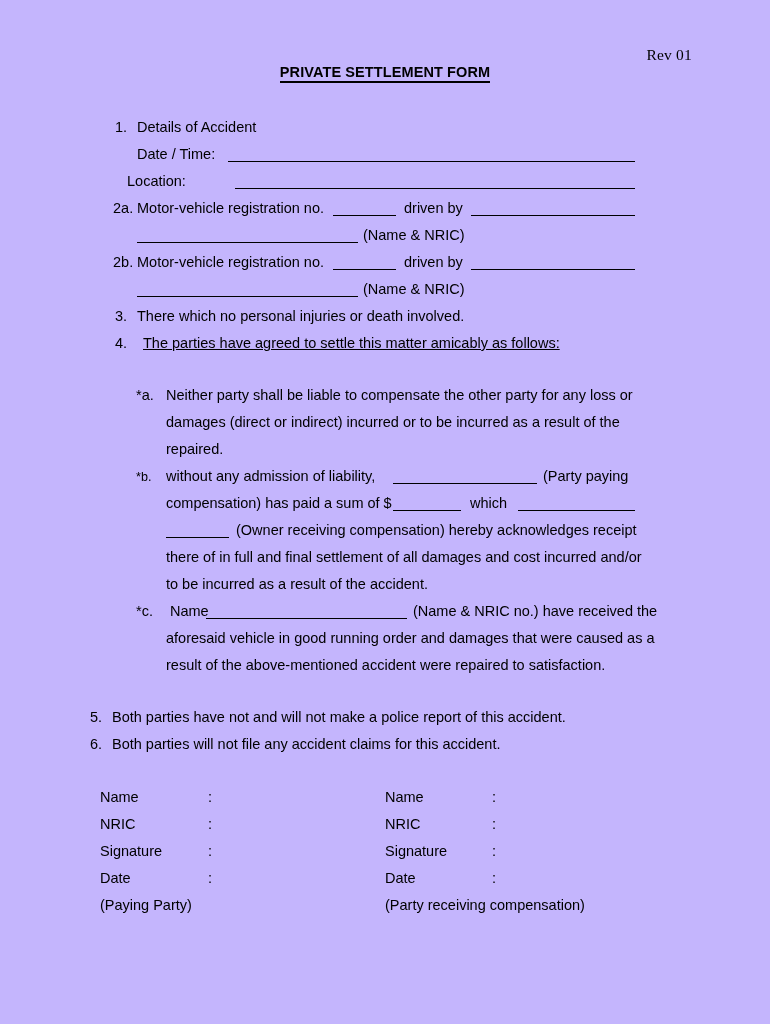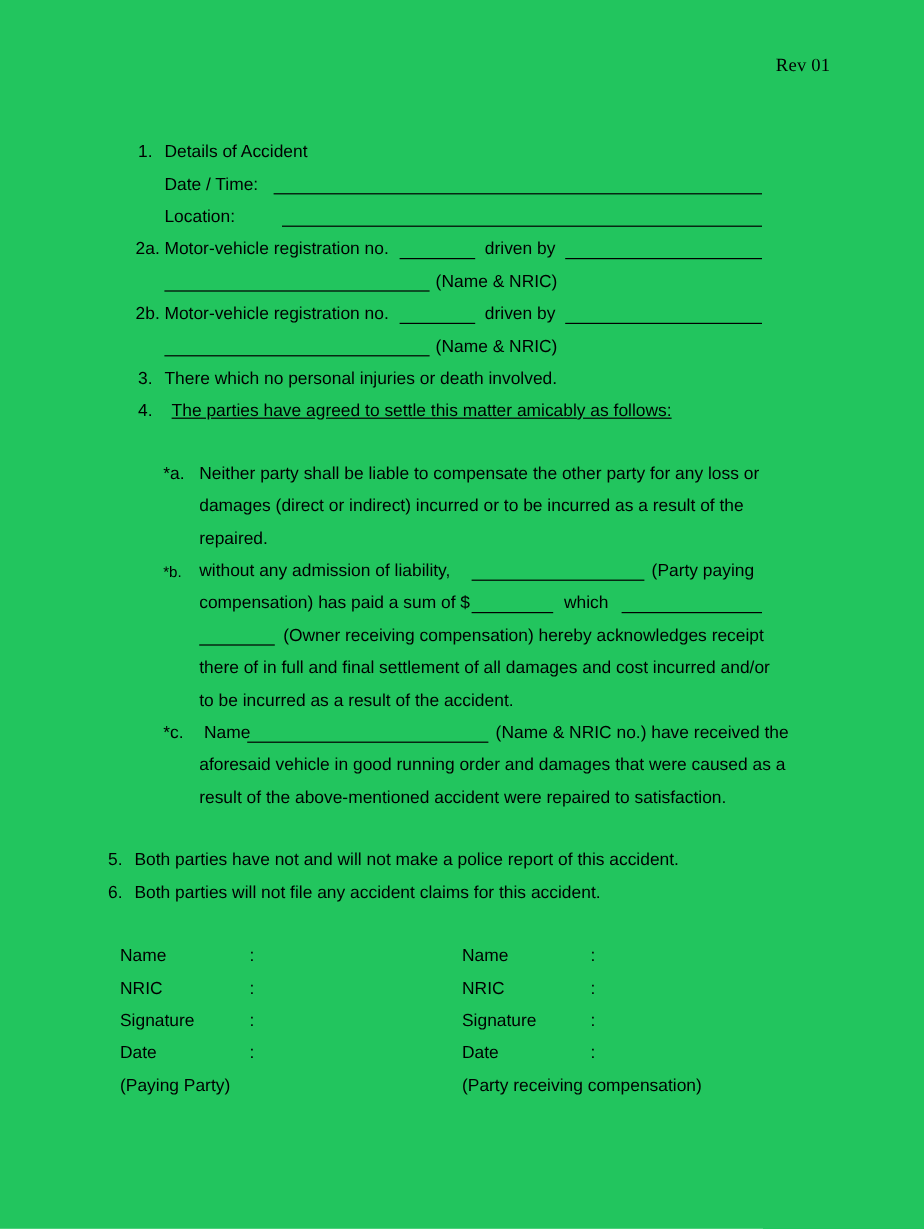--- a/index.html
+++ b/index.html
@@ -12,21 +12,21 @@
     width: 770px;
     height: 1024px;
     position: relative;
     font-family: "Liberation Sans", sans-serif;
     color: #000000;
     overflow: hidden;
   }
   .page {
     position: absolute;
     inset: 0;
-    background: #22c55e;
+    background: #c4b5fd;
   }
 
   
   .rev {
     position: absolute;
     top: 46px;
     right: 78px;
     font-family: "Liberation Serif", serif;
     font-size: 15.5px;
     letter-spacing: .2px;
@@ -114,33 +114,36 @@
   .sig-colon { position: absolute; }
   .sig-foot  { position: absolute; }
 </style>
 </head>
 <body>
 
 <div class="page">
 
   <div class="rev">Rev 01</div>
 
+  <div class="doc-title">
+    <span>PRIVATE SETTLEMENT FORM</span>
+  </div>
 
   <div class="row" style="top:119px;">
     <span class="marker" style="left:115px;">1.</span>
     <span class="rtext" style="left:137px;">Details of Accident</span>
   </div>
 
   <div class="row" style="top:146px;">
     <span class="rtext" style="left:137px;">Date / Time:</span>
     <span class="rule" style="position:absolute;left:228px;top:15px;width:407px;"></span>
   </div>
 
   <div class="row" style="top:173px;">
-    <span class="rtext" style="left:137px;">Location:</span>
+    <span class="rtext" style="left:127px;">Location:</span>
     <span class="rule" style="position:absolute;left:235px;top:15px;width:400px;"></span>
   </div>
 
   <div class="row" style="top:200px;">
     <span class="marker" style="left:113px;">2a.</span>
     <span class="rtext" style="left:137px;">Motor-vehicle registration no.</span>
     <span class="blank" style="position:absolute;left:333px;top:15px;width:63px;"></span>
     <span class="rtext" style="left:404px;">driven by</span>
     <span class="blank" style="position:absolute;left:471px;top:15px;width:164px;"></span>
   </div>

